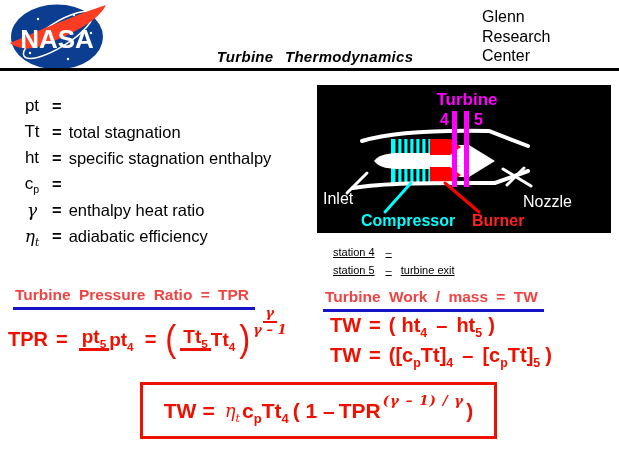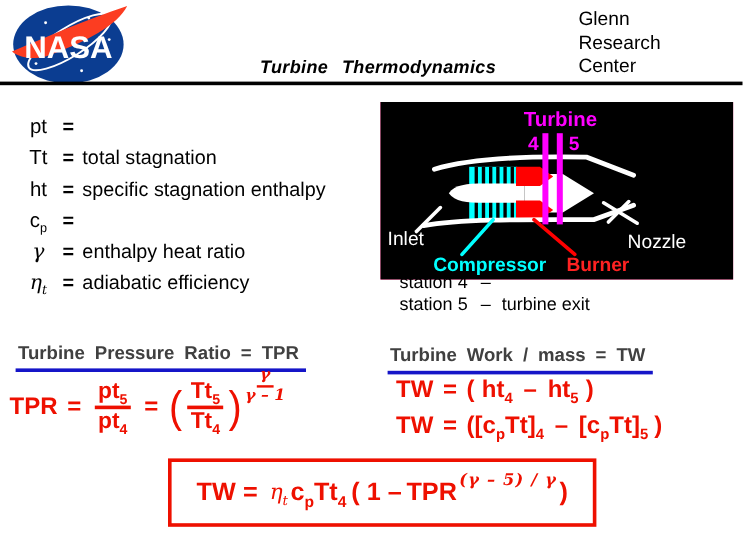--- a/index.html
+++ b/index.html
@@ -16,46 +16,46 @@
 
   
   .defs{position:absolute;left:14px;top:93px;}
   .def-row{display:flex;align-items:center;height:26px;font-size:16.5px;}
   .def-row .sym{min-width:36px;text-align:center;font-size:17px;}
   .def-row .deq{font-weight:bold;margin:0 7px 0 2px;}
   sub{font-size:.62em;line-height:0;}
   .greek{font-family:"DejaVu Serif",serif;font-style:italic;}
 
   
-  .engine{position:absolute;left:317px;top:85px;width:294px;height:148px;background:#be185d;}
+  .engine{position:absolute;left:317px;top:85px;width:294px;height:148px;background:#b91c1c;}
   .engine text{font-family:"Liberation Sans",sans-serif;}
   .t-mag{fill:#ff00ff;font-weight:bold;font-size:17px;}
   .t-num{fill:#ff00ff;font-weight:bold;font-size:16px;}
   .t-white{fill:#ffffff;font-size:16px;}
   .t-cyan{fill:#00ffff;font-weight:bold;font-size:16px;}
   .t-red{fill:#ff2222;font-weight:bold;font-size:16px;}
 
   
-  .stations{position:absolute;left:333px;top:227px;font-size:15px;}
+  .stations{position:absolute;left:333px;top:244px;font-size:11px;text-decoration:underline;}
   .st-row{display:flex;line-height:17.5px;}
   .st-sep{margin:0 9px 0 11px;}
 
   
-  .heading{position:absolute;color:#404040;font-weight:bold;font-size:15.5px;
+  .heading{position:absolute;color:#ef4444;font-weight:bold;font-size:15.5px;
            word-spacing:4px;border-bottom:3px solid #1515c8;padding:0 6px 3px 2px;}
   .tpr-heading{left:13px;top:286px;}
   .work-heading{left:323px;top:288px;text-align:center;}
 
   
   .formula{position:absolute;color:#ee1000;font-weight:bold;display:flex;align-items:center;}
   .tpr-eq{left:8px;top:309px;height:60px;font-size:20px;}
   .work-eq1{left:330px;top:310px;height:30px;font-size:20px;}
   .work-eq2{left:330px;top:339px;height:32px;font-size:20px;}
   .rel{margin:0 8px;}
-  .frac{display:inline-flex;flex-direction:column;align-items:center;line-height:1.05;margin:0 3px;font-size:19px;}
+  .frac{display:inline-flex;flex-direction:row;align-items:center;line-height:1.05;margin:0 3px;font-size:19px;}
   .frac .num{border-bottom:3px solid currentColor;padding:0 3px 1px;}
   .frac .den{padding-top:1px;}
   .paren{font-size:33px;font-weight:400;transform:scaleY(1.12);margin:0 1px;}
   .expfrac{display:inline-flex;flex-direction:column;align-items:center;font-size:13px;
            line-height:1.15;transform:translateY(-17px);margin-left:2px;font-weight:bold;}
   .expfrac .num{border-bottom:2px solid currentColor;padding:0 3px;}
   .minus{margin:0 9px;}
   .gap-r{margin-right:6px;}
 
   
@@ -233,17 +233,17 @@
   </div>
 
   <div class="boxed">
     <span>TW</span>
     <span class="rel" style="margin:0 6px">=</span>
     <span class="eta"><span>η</span><sub>t</sub></span>
     <span><span>c</span><sub>p</sub></span>
     <span><span>Tt</span><sub>4</sub></span>
     <span style="margin:0 4px">( 1 –</span>
     <span>TPR</span>
-    <span class="boxexp greek">(γ – 5) / γ</span>
+    <span class="boxexp greek">(γ – 1) / γ</span>
     <span>)</span>
   </div>
 
 </div>
 
 </body></html>

